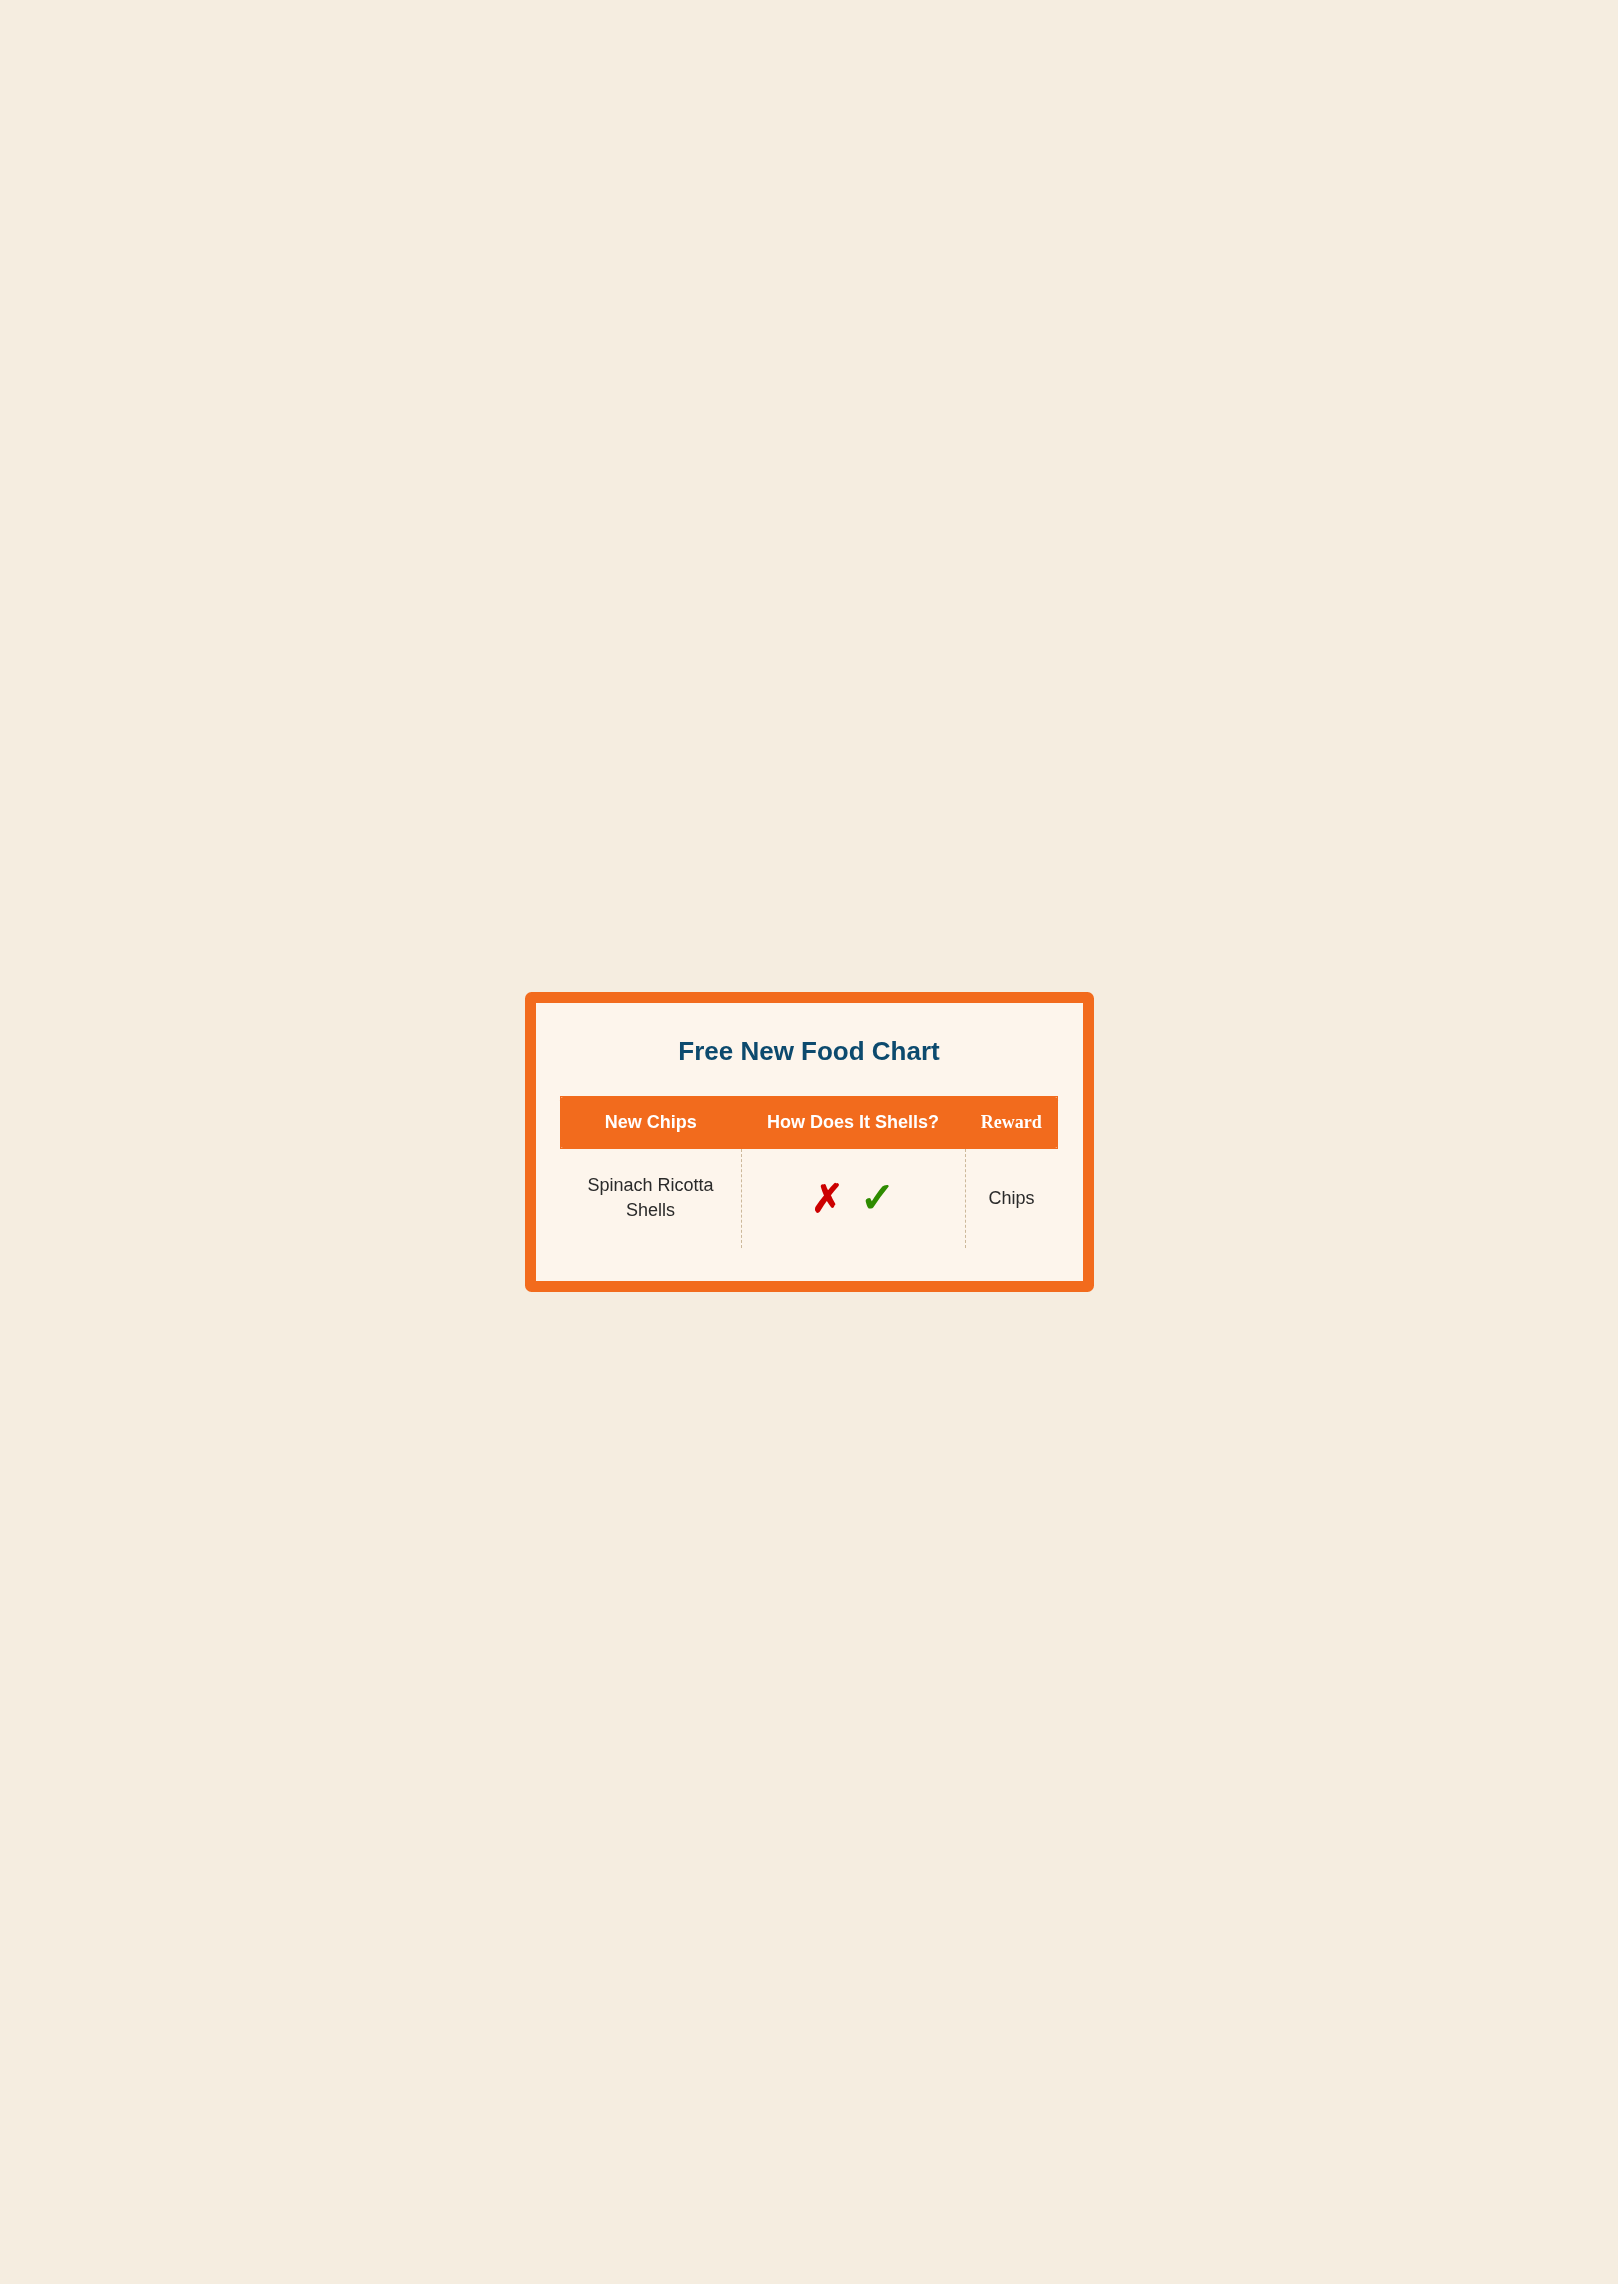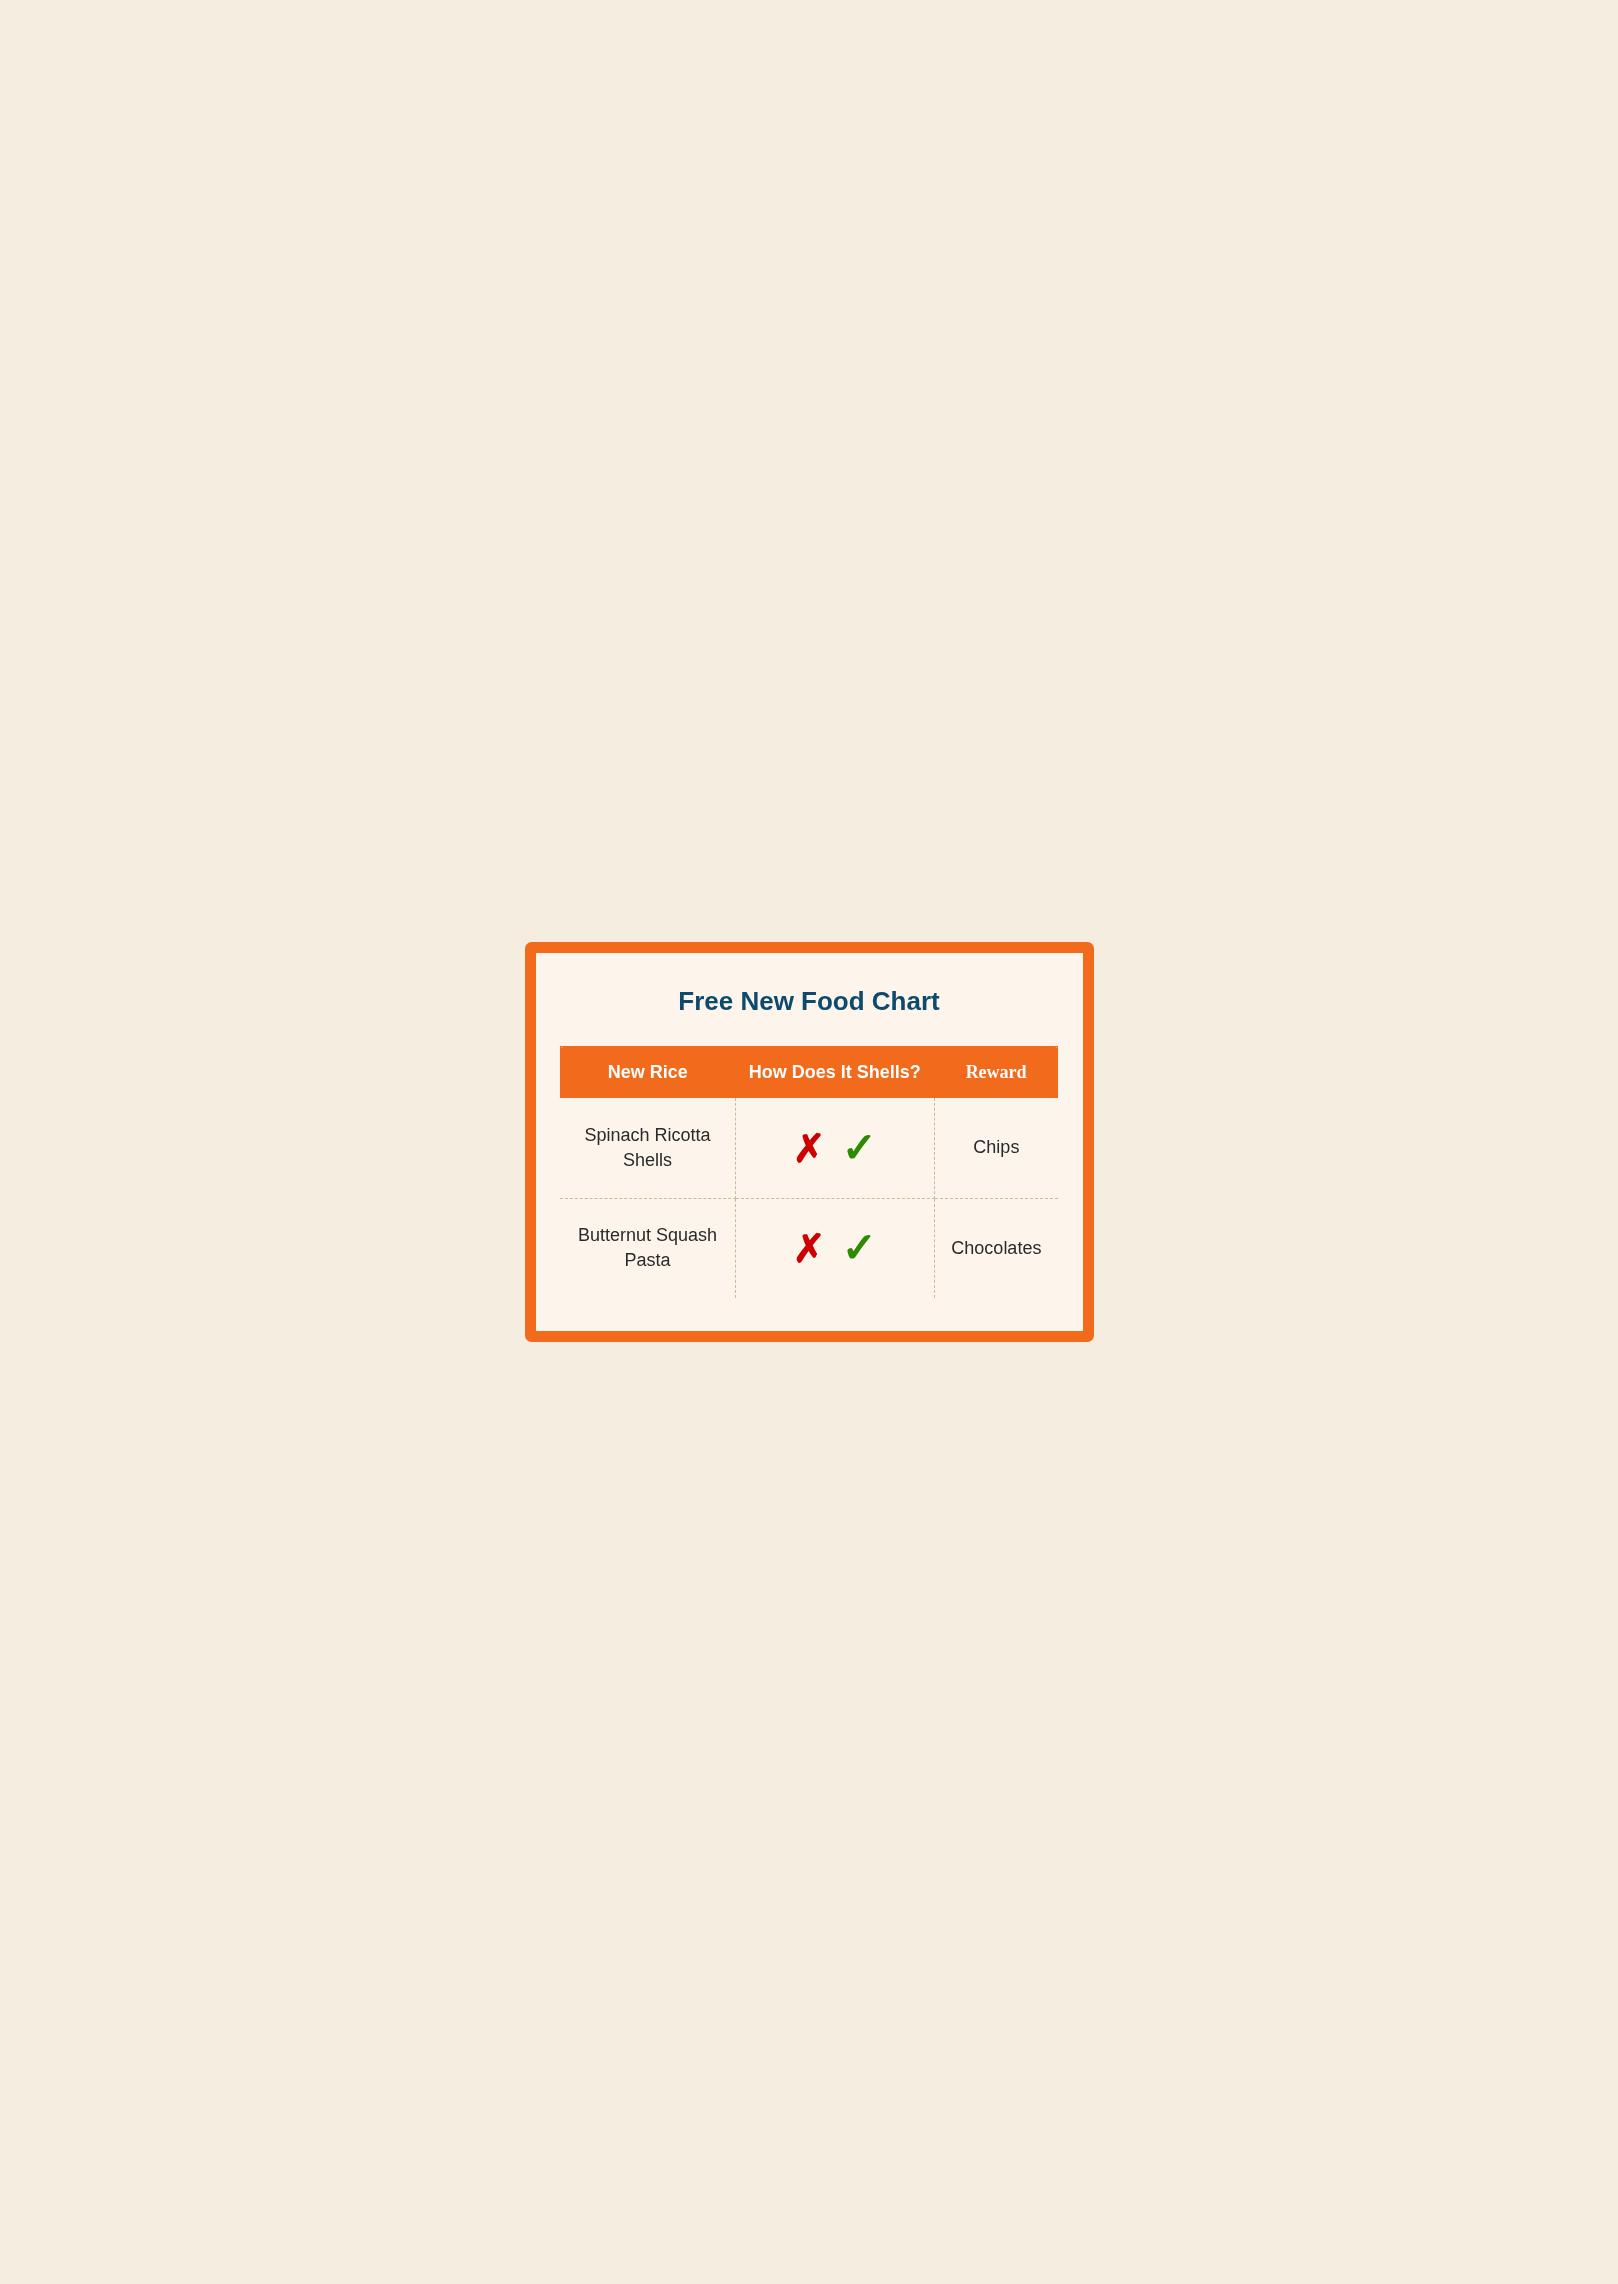--- a/index.html
+++ b/index.html
@@ -110,42 +110,32 @@
   </style>
 </head>
 <body>
 
 <div class="page-wrapper">
   <h1 class="page-title">Free New Food Chart</h1>
 
   <table class="chart-table">
     <thead>
       <tr>
-        <th>New Rice</th>
+        <th>New Chips</th>
         <th>How Does It Shells?</th>
         <th>Reward</th>
       </tr>
     </thead>
     <tbody id="table-body">
         <tr>
           <td><span class="food-name">Spinach Ricotta<br>Shells</span></td>
           <td>
             <div class="taste-cell">
               <span class="icon-x">✗</span>
               <span class="icon-check">✓</span>
             </div>
           </td>
           <td><span class="reward-name">Chips</span></td>
         </tr>
-        <tr>
-          <td><span class="food-name">Butternut Squash<br>Pasta</span></td>
-          <td>
-            <div class="taste-cell">
-              <span class="icon-x">✗</span>
-              <span class="icon-check">✓</span>
-            </div>
-          </td>
-          <td><span class="reward-name">Chocolates</span></td>
-        </tr>
       </tbody>
   </table>
 </div>
 
 
 </body></html>

